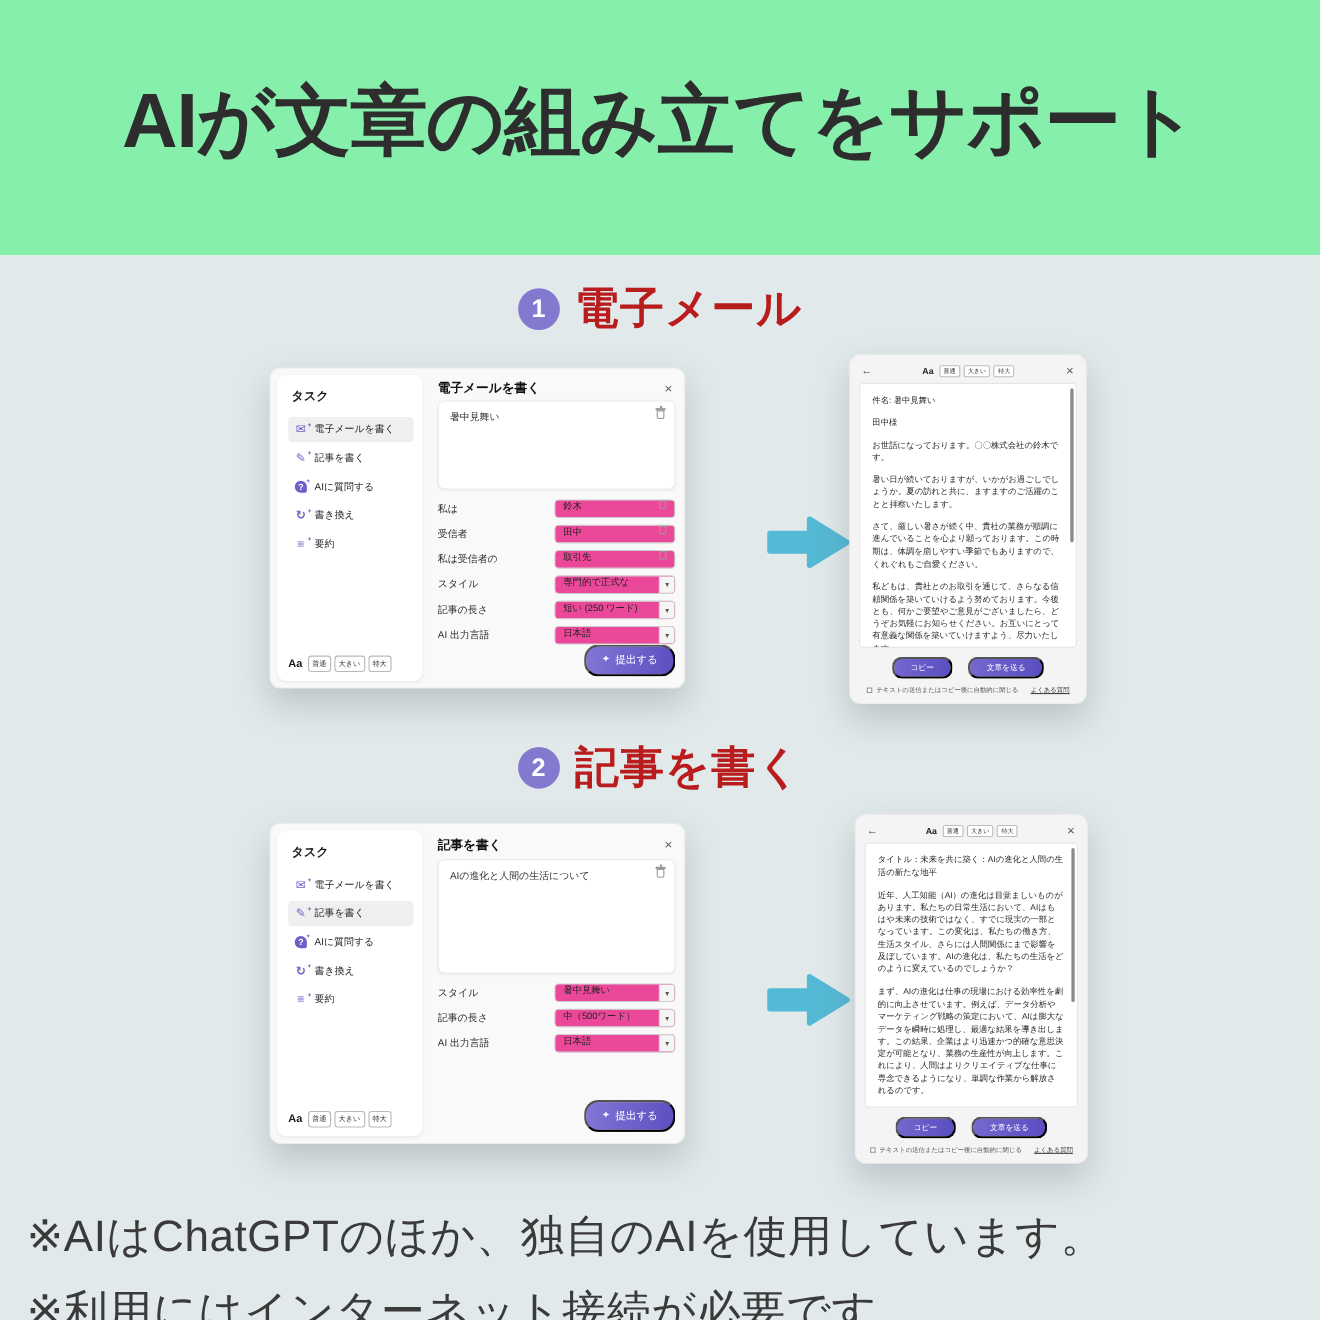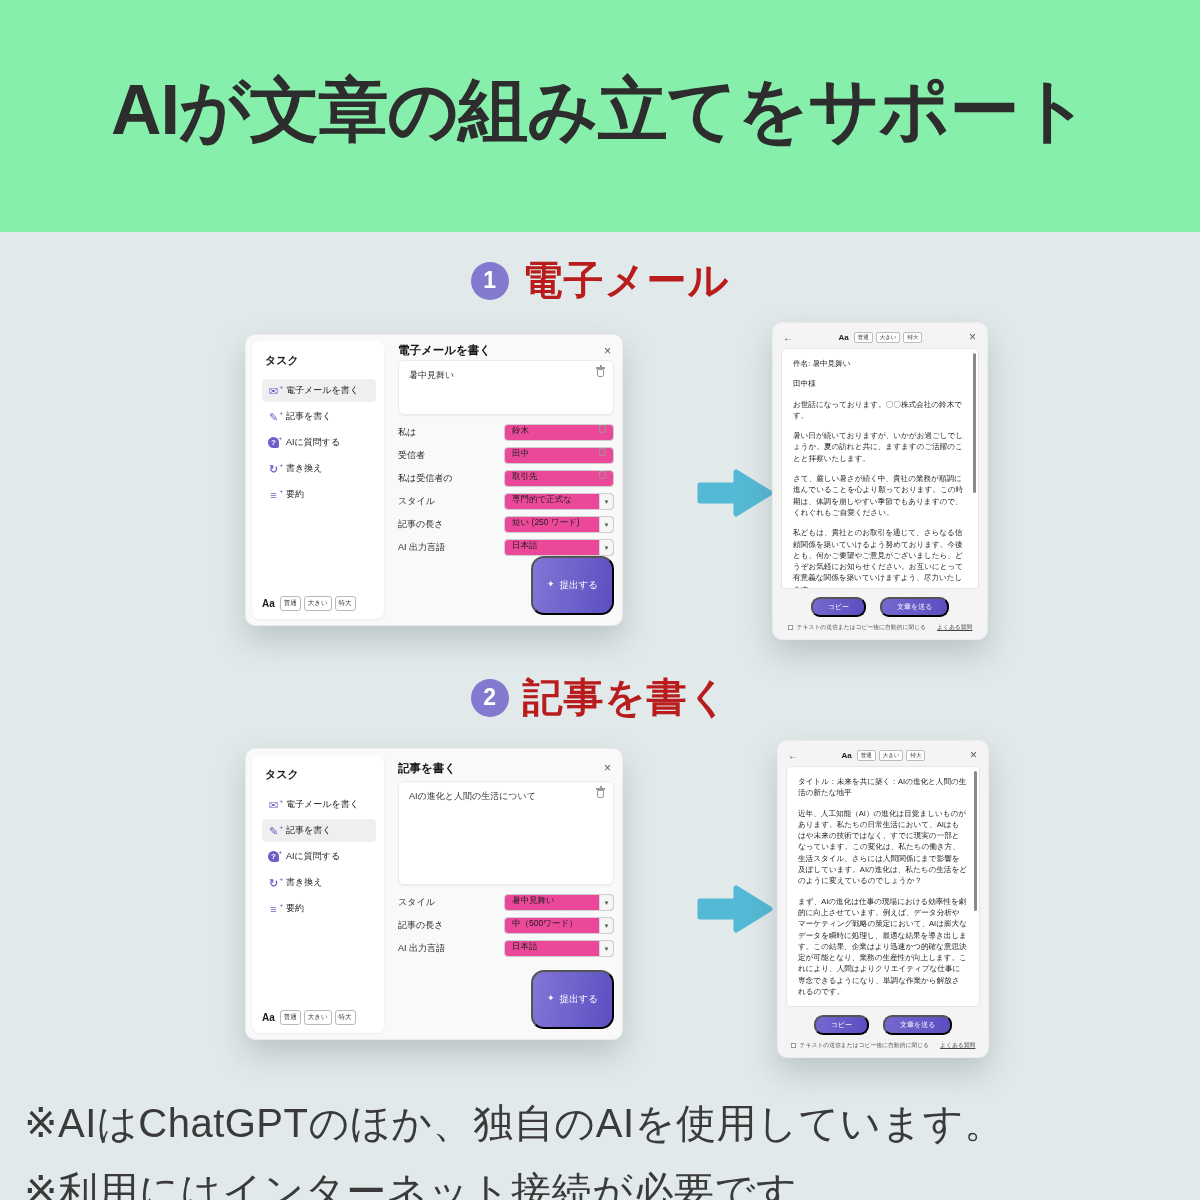--- a/index.html
+++ b/index.html
@@ -81,21 +81,21 @@
   .field-row { display: flex; align-items: center; height: 17px; }
   .field-label { width: 106px; flex: 0 0 106px; font-size: 9px; color: #2a2a2a; }
   .input-box { flex: 1; height: 17px; display: flex; background: #ec4899; border: 1px solid #cfcfcf; border-radius: 4px; padding-left: 7px; overflow: hidden; }
   .input-value { flex: 1; font-size: 8.5px; color: #222; white-space: nowrap; }
   .input-box .trash-icon { margin-right: 7px; transform: scale(.95); }
   .caret-box { flex: 0 0 14px; height: 100%; border-left: 1px solid #d6d6d6; background: #f5f5f5; font-size: 7px; color: #555; display: flex; align-items: center; justify-content: center; }
   .caret-box::before { content: "▾"; }
   .panel-spacer { flex: 1; }
   .submit-row { display: flex; justify-content: flex-end; }
   .submit-btn {
-    display: flex; gap: 5px; padding: 21px 14px; border-radius: 13px;
+    display: flex; gap: 5px; padding: 6px 14px; border-radius: 13px;
     background: linear-gradient(100deg, #8276d6 0%, #5b4fc2 100%);
     color: #fff; font-size: 9.5px;
   }
   .sparkles-icon { font-size: 9px; }
   .sparkles-icon::before { content: "✦"; }
 
   .mouse-cursor { display: none; position: absolute; left: 403px; top: 233px; }
   .section:nth-of-type(2) .mouse-cursor { display: block; }
 
   

